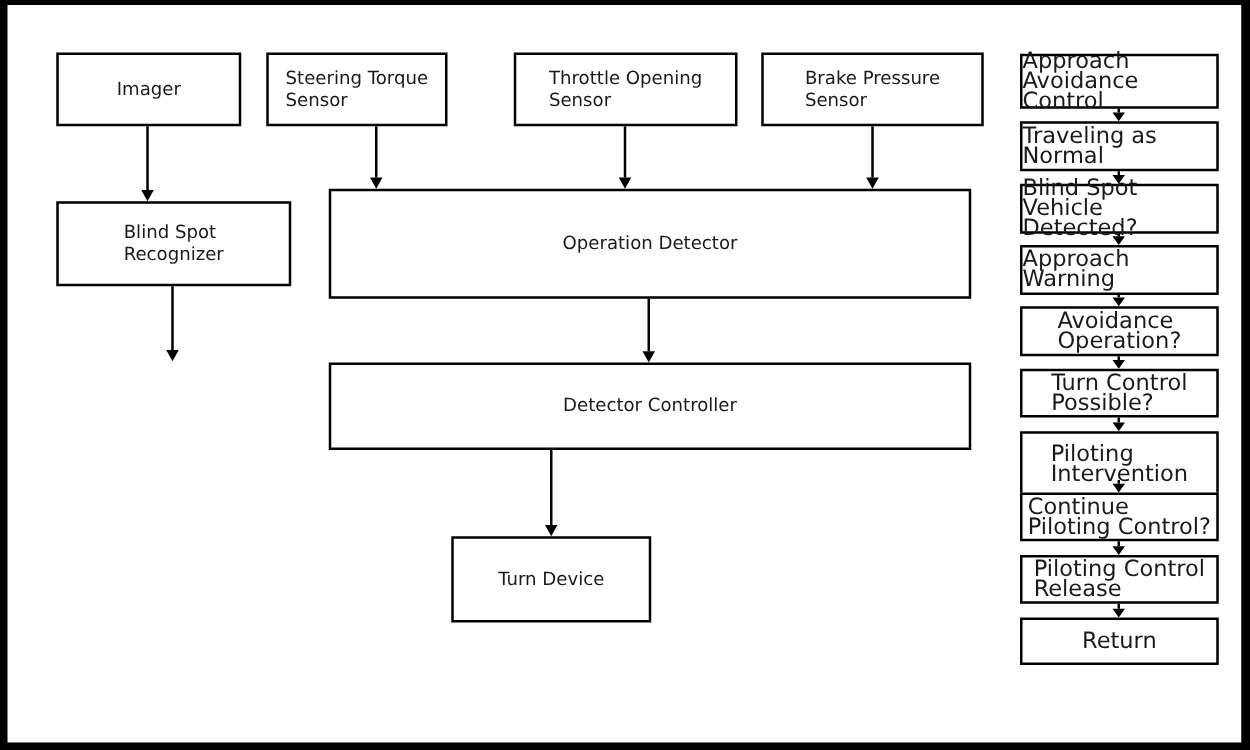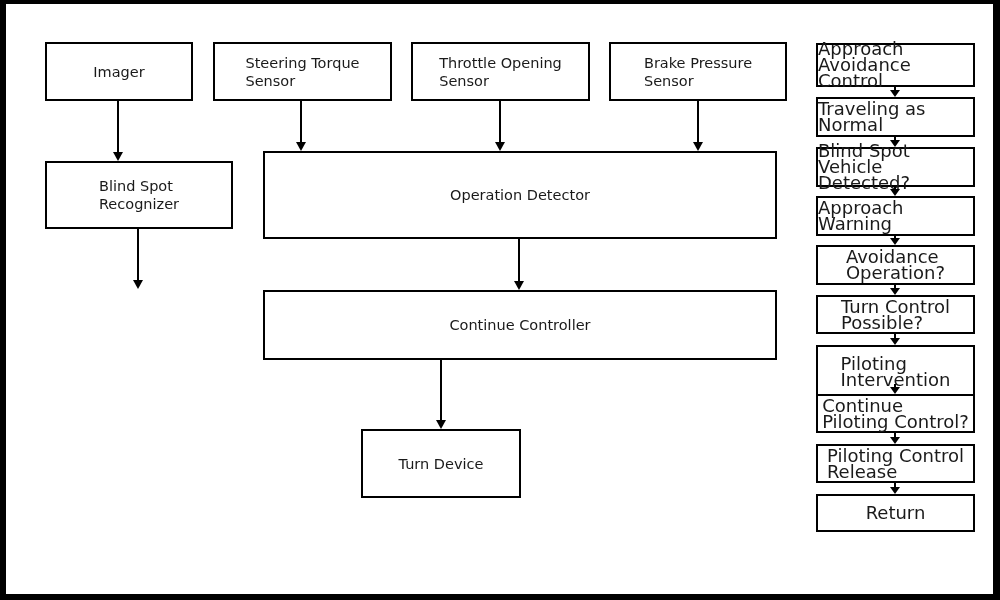--- a/index.html
+++ b/index.html
@@ -57,21 +57,21 @@
 </style>
 </head>
 <body>
 
 <div class="stage">
 
   <div class="box" style="left:45px;top:42px;width:148px;height:59px">
     <span class="lbl">Imager</span>
   </div>
 
-  <div class="box" style="left:213px;top:42px;width:179px;height:59px">
+  <div class="box" style="left:213px;top:42px;width:145px;height:59px">
     <span class="lbl">Steering Torque
 Sensor</span>
   </div>
 
   <div class="box" style="left:411px;top:42px;width:179px;height:59px">
     <span class="lbl">Throttle Opening
 Sensor</span>
   </div>
 
   <div class="box" style="left:609px;top:42px;width:178px;height:59px">
@@ -82,21 +82,21 @@
   <div class="box" style="left:45px;top:161px;width:188px;height:68px">
     <span class="lbl">Blind Spot
 Recognizer</span>
   </div>
 
   <div class="box" style="left:263px;top:151px;width:514px;height:88px">
     <span class="lbl">Operation Detector</span>
   </div>
 
   <div class="box" style="left:263px;top:290px;width:514px;height:70px">
-    <span class="lbl">Continue Controller</span>
+    <span class="lbl">Detector Controller</span>
   </div>
 
   <div class="box" style="left:361px;top:429px;width:160px;height:69px">
     <span class="lbl">Turn Device</span>
   </div>
 
   <div class="arrow" style="left:117px;top:101px;height:51px"></div>
   <div class="arrow" style="left:300px;top:101px;height:41px"></div>
   <div class="arrow" style="left:499px;top:101px;height:41px"></div>
   <div class="arrow" style="left:697px;top:101px;height:41px"></div>

